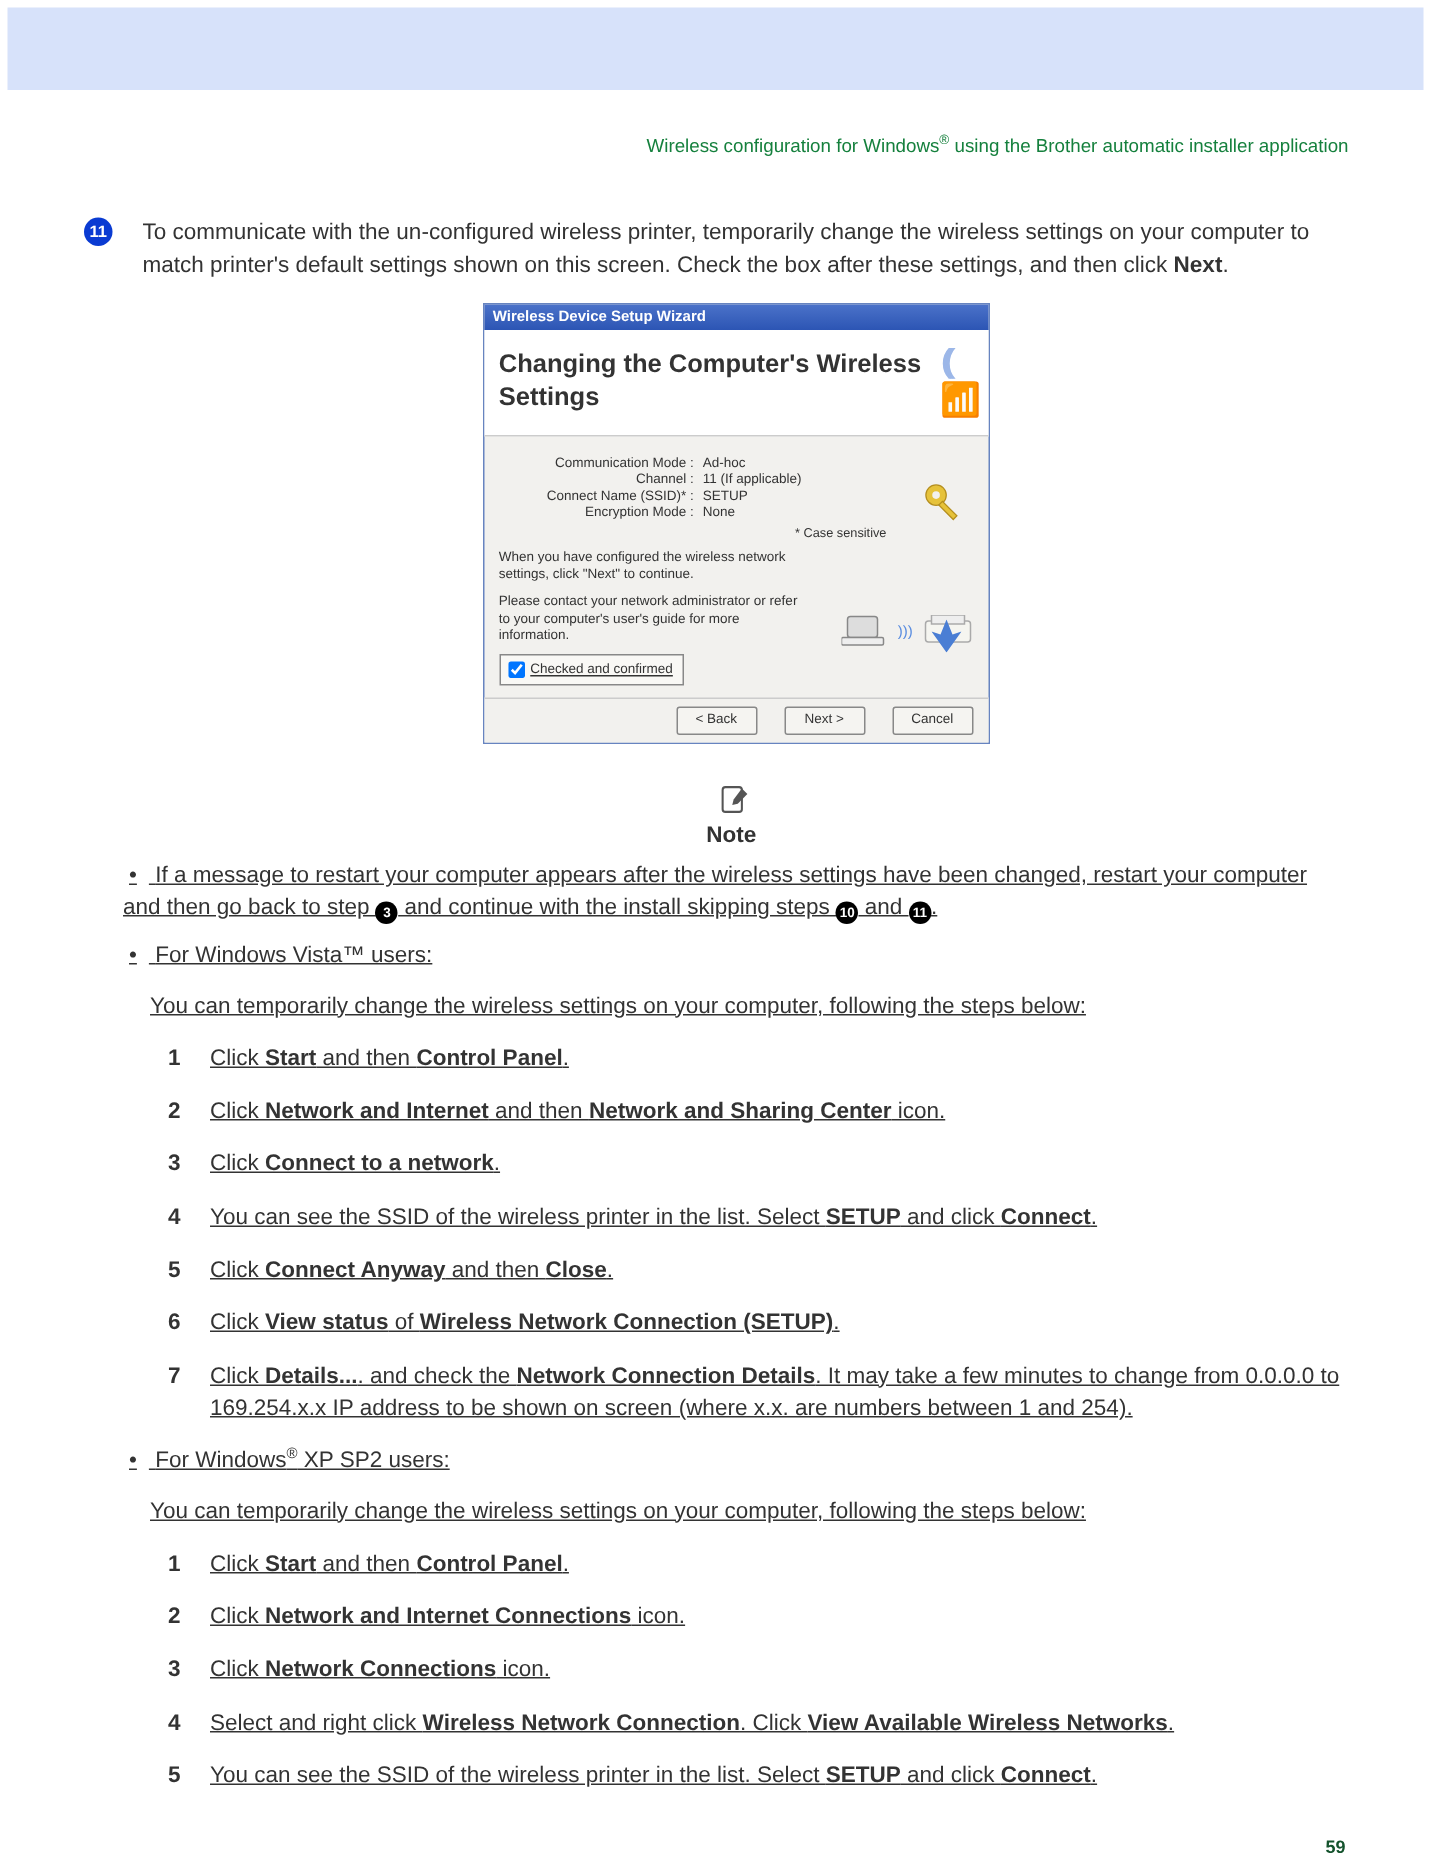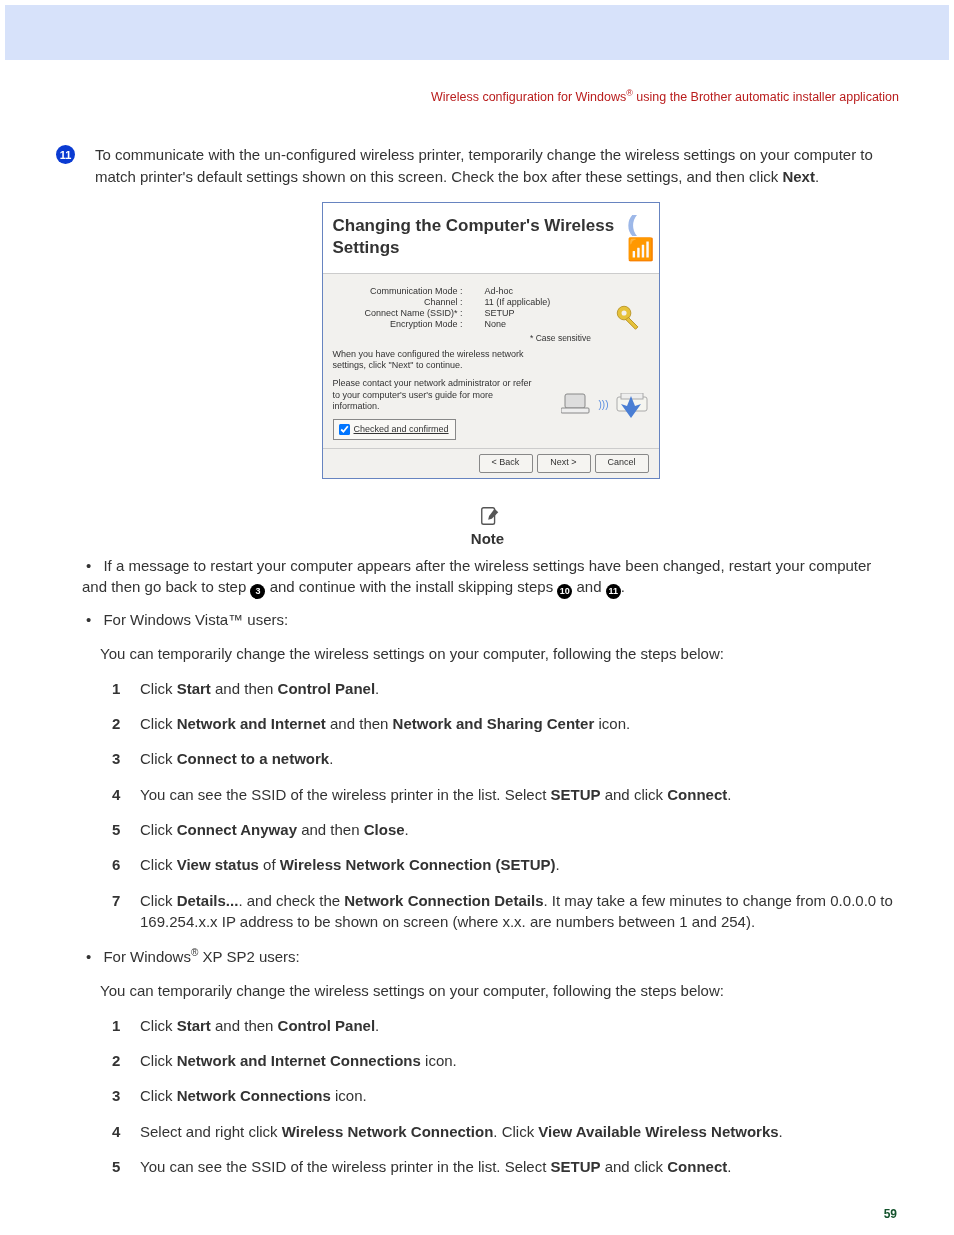--- a/index.html
+++ b/index.html
@@ -14,21 +14,21 @@
     height: 55px;
     background: #d7e2fa;
     margin: 5px 5px 0 5px;
   }
   .content {
     padding: 28px 55px 40px 82px;
     position: relative;
   }
   .header-line {
     font-size: 12.5px;
-    color: #b91c1c;
+    color: #15803d;
     text-align: right;
     margin: 0 0 40px 0;
   }
   .header-line sup { font-size: 9px; vertical-align: super; }
   .step-block { display: flex; align-items: flex-start; margin-bottom: 14px; }
   .bullet-num {
     flex-shrink: 0;
     width: 19px; height: 19px;
     background: #0a3bd2;
     color: #fff;
@@ -59,36 +59,36 @@
   .wiz-head {
     background: #fff;
     padding: 8px 10px 10px 10px;
     display: flex; justify-content: space-between; align-items: center;
     border-bottom: 1px solid #ccc;
   }
   .wiz-head-l { font-size: 17px; font-weight: bold; line-height: 1.25; }
   .wiz-body { padding: 8px 10px; position: relative; }
   .wiz-body p { margin: 0 0 6px 0; line-height: 1.3; }
   .fields { margin: 4px 0 4px 0; }
-  .fld-row { display: flex; margin: 1px 0; gap: 16px; }
+  .fld-row { display: flex; margin: 1px 0; }
   .fld-l { width: 130px; text-align: right; padding-right: 6px; }
   .fld-v { }
   .case { text-align: center; margin: 2px 0 6px 140px; font-size: 8.5px; }
   .wiz-check {
     display: inline-block;
     border: 1px solid #888;
     padding: 3px 6px 3px 4px;
     font-size: 9px;
     background: #f9f8f5;
   }
   .wiz-check input { vertical-align: middle; margin: 0 3px 0 0; transform: scale(0.85); }
   .wiz-btnrow {
     border-top: 1px solid #ccc;
     padding: 5px 10px;
-    display: flex; justify-content: flex-end; gap: 4px;
+    display: flex; justify-content: flex-end; gap: 18px;
     background: #f2f1ee;
   }
   .wiz-btn {
     border: 1px solid #888;
     background: #f5f4f1;
     font-size: 9px;
     width: 52px; height: 17px; line-height: 15px;
     text-align: center;
     border-radius: 2px;
   }
@@ -101,21 +101,21 @@
   .note-head {
     display: flex; align-items: center;
     margin: 6px 0 8px -2px;
     flex-direction: column;
   }
   .note-head .nlabel { font-weight: bold; font-size: 15px; margin-left: 6px; margin-right: 10px;}
   .note-head .rule { flex: 1; height: 1px; background: #bbb; }
   .note-icon svg { width: 22px; height: 22px; }
 
   ul.note-list { list-style: none; padding: 0; margin: 0 0 0 0; }
-  ul.note-list > li { margin-bottom: 10px; line-height: 1.42; padding-left: 0; }
+  ul.note-list > li { margin-bottom: 10px; line-height: 1.42; padding-left: 0; text-decoration: underline; }
   ul.note-list > li::before { content: "•"; margin: 0 8px 0 4px; }
   .inline-circ {
     display: inline-flex; align-items: center; justify-content: center;
     width: 15px; height: 15px; background: #000; color: #fff;
     border-radius: 50%; font-size: 9px; font-weight: bold;
     vertical-align: -2px;
   }
   sup.reg { font-size: 10px; vertical-align: super; }
 
   .para-indent { margin: 12px 0 14px 18px; line-height: 1.42; }
@@ -161,20 +161,21 @@
   </p>
 
   <div class="step-block">
     <span class="bullet-num">11</span>
     <div class="step-text">
       <span>To communicate with the un-configured wireless printer, temporarily change the wireless settings on your computer to match printer's default settings shown on this screen. Check the box after these settings, and then click </span><span class="bold">Next</span><span>.</span>
     </div>
   </div>
 
   <div class="wizard">
+    <div class="wiz-title">Wireless Device Setup Wizard</div>
     <div class="wiz-head">
       <div class="wiz-head-l">Changing the Computer's Wireless Settings</div>
       <div class="wifi-arcs"><span>((( 📶</span></div>
     </div>
     <div class="wiz-body">
       <svg class="key-ico" viewBox="0 0 40 40" style="position:absolute; right:12px; top:28px;">
         <circle cx="13" cy="13" r="8" fill="#e6c23a" stroke="#b58f1e"></circle>
         <circle cx="13" cy="13" r="3" fill="#f2f1ee"></circle>
         <rect x="18" y="18" width="16" height="4" fill="#e6c23a" stroke="#b58f1e" transform="rotate(45 18 18)"></rect>
       </svg>

